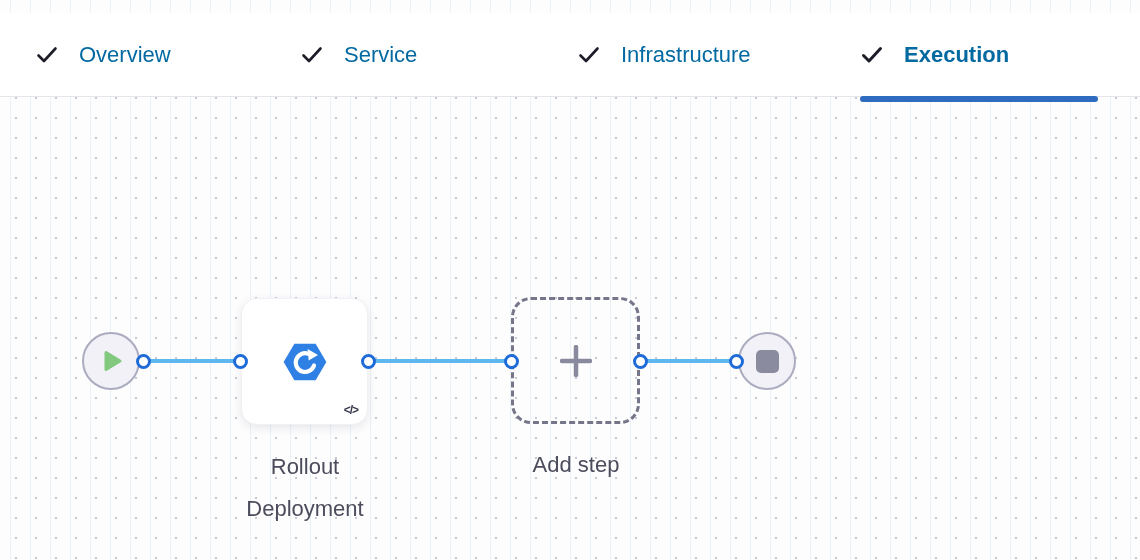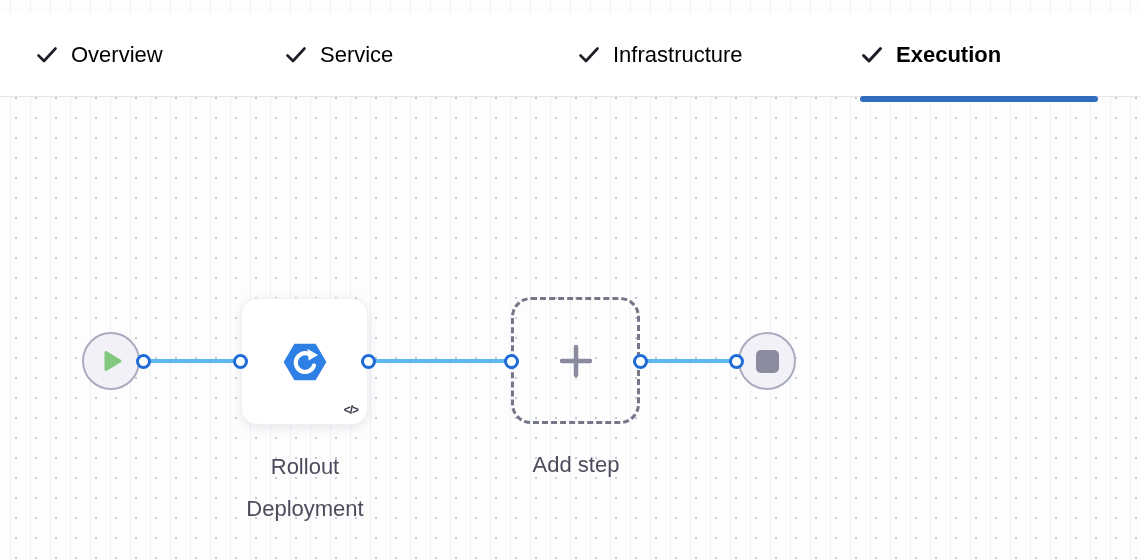--- a/index.html
+++ b/index.html
@@ -15,26 +15,26 @@
     background-size:20px 20px, 20px 20px;
     background-position:6px 8px, 10px 0;
   }
 
   
   .tabbar {
     position:absolute; left:0; top:13px; width:1140px; height:84px;
     background:#ffffff; border-bottom:1px solid #e5e5ea; z-index:5;
   }
   .tab {
-    position:absolute; top:0; height:84px; display:flex; align-items:center; gap:12px;
-    font-size:22px; color:#000000; font-weight:500; cursor:pointer; white-space:nowrap;
+    position:absolute; top:0; height:84px; display:flex; align-items:center; gap:20px;
+    font-size:22px; color:#0369a1; font-weight:500; cursor:pointer; white-space:nowrap;
   }
   .tab.active { font-weight:700; }
   .tab-overview { left:35px; }
-  .tab-service { left:284px; }
+  .tab-service { left:300px; }
   .tab-infrastructure { left:577px; }
   .tab-execution { left:860px; width:238px; }
   .tab .check { width:24px; height:24px; flex:0 0 auto; }
   .tab-underline {
     position:absolute; left:0; bottom:-5px; width:238px; height:6px;
     border-radius:3px; background:#2f6bbf;
   }
 
   
   .edge { position:absolute; top:359px; height:4px; background:#5eb7ef; z-index:1; }

